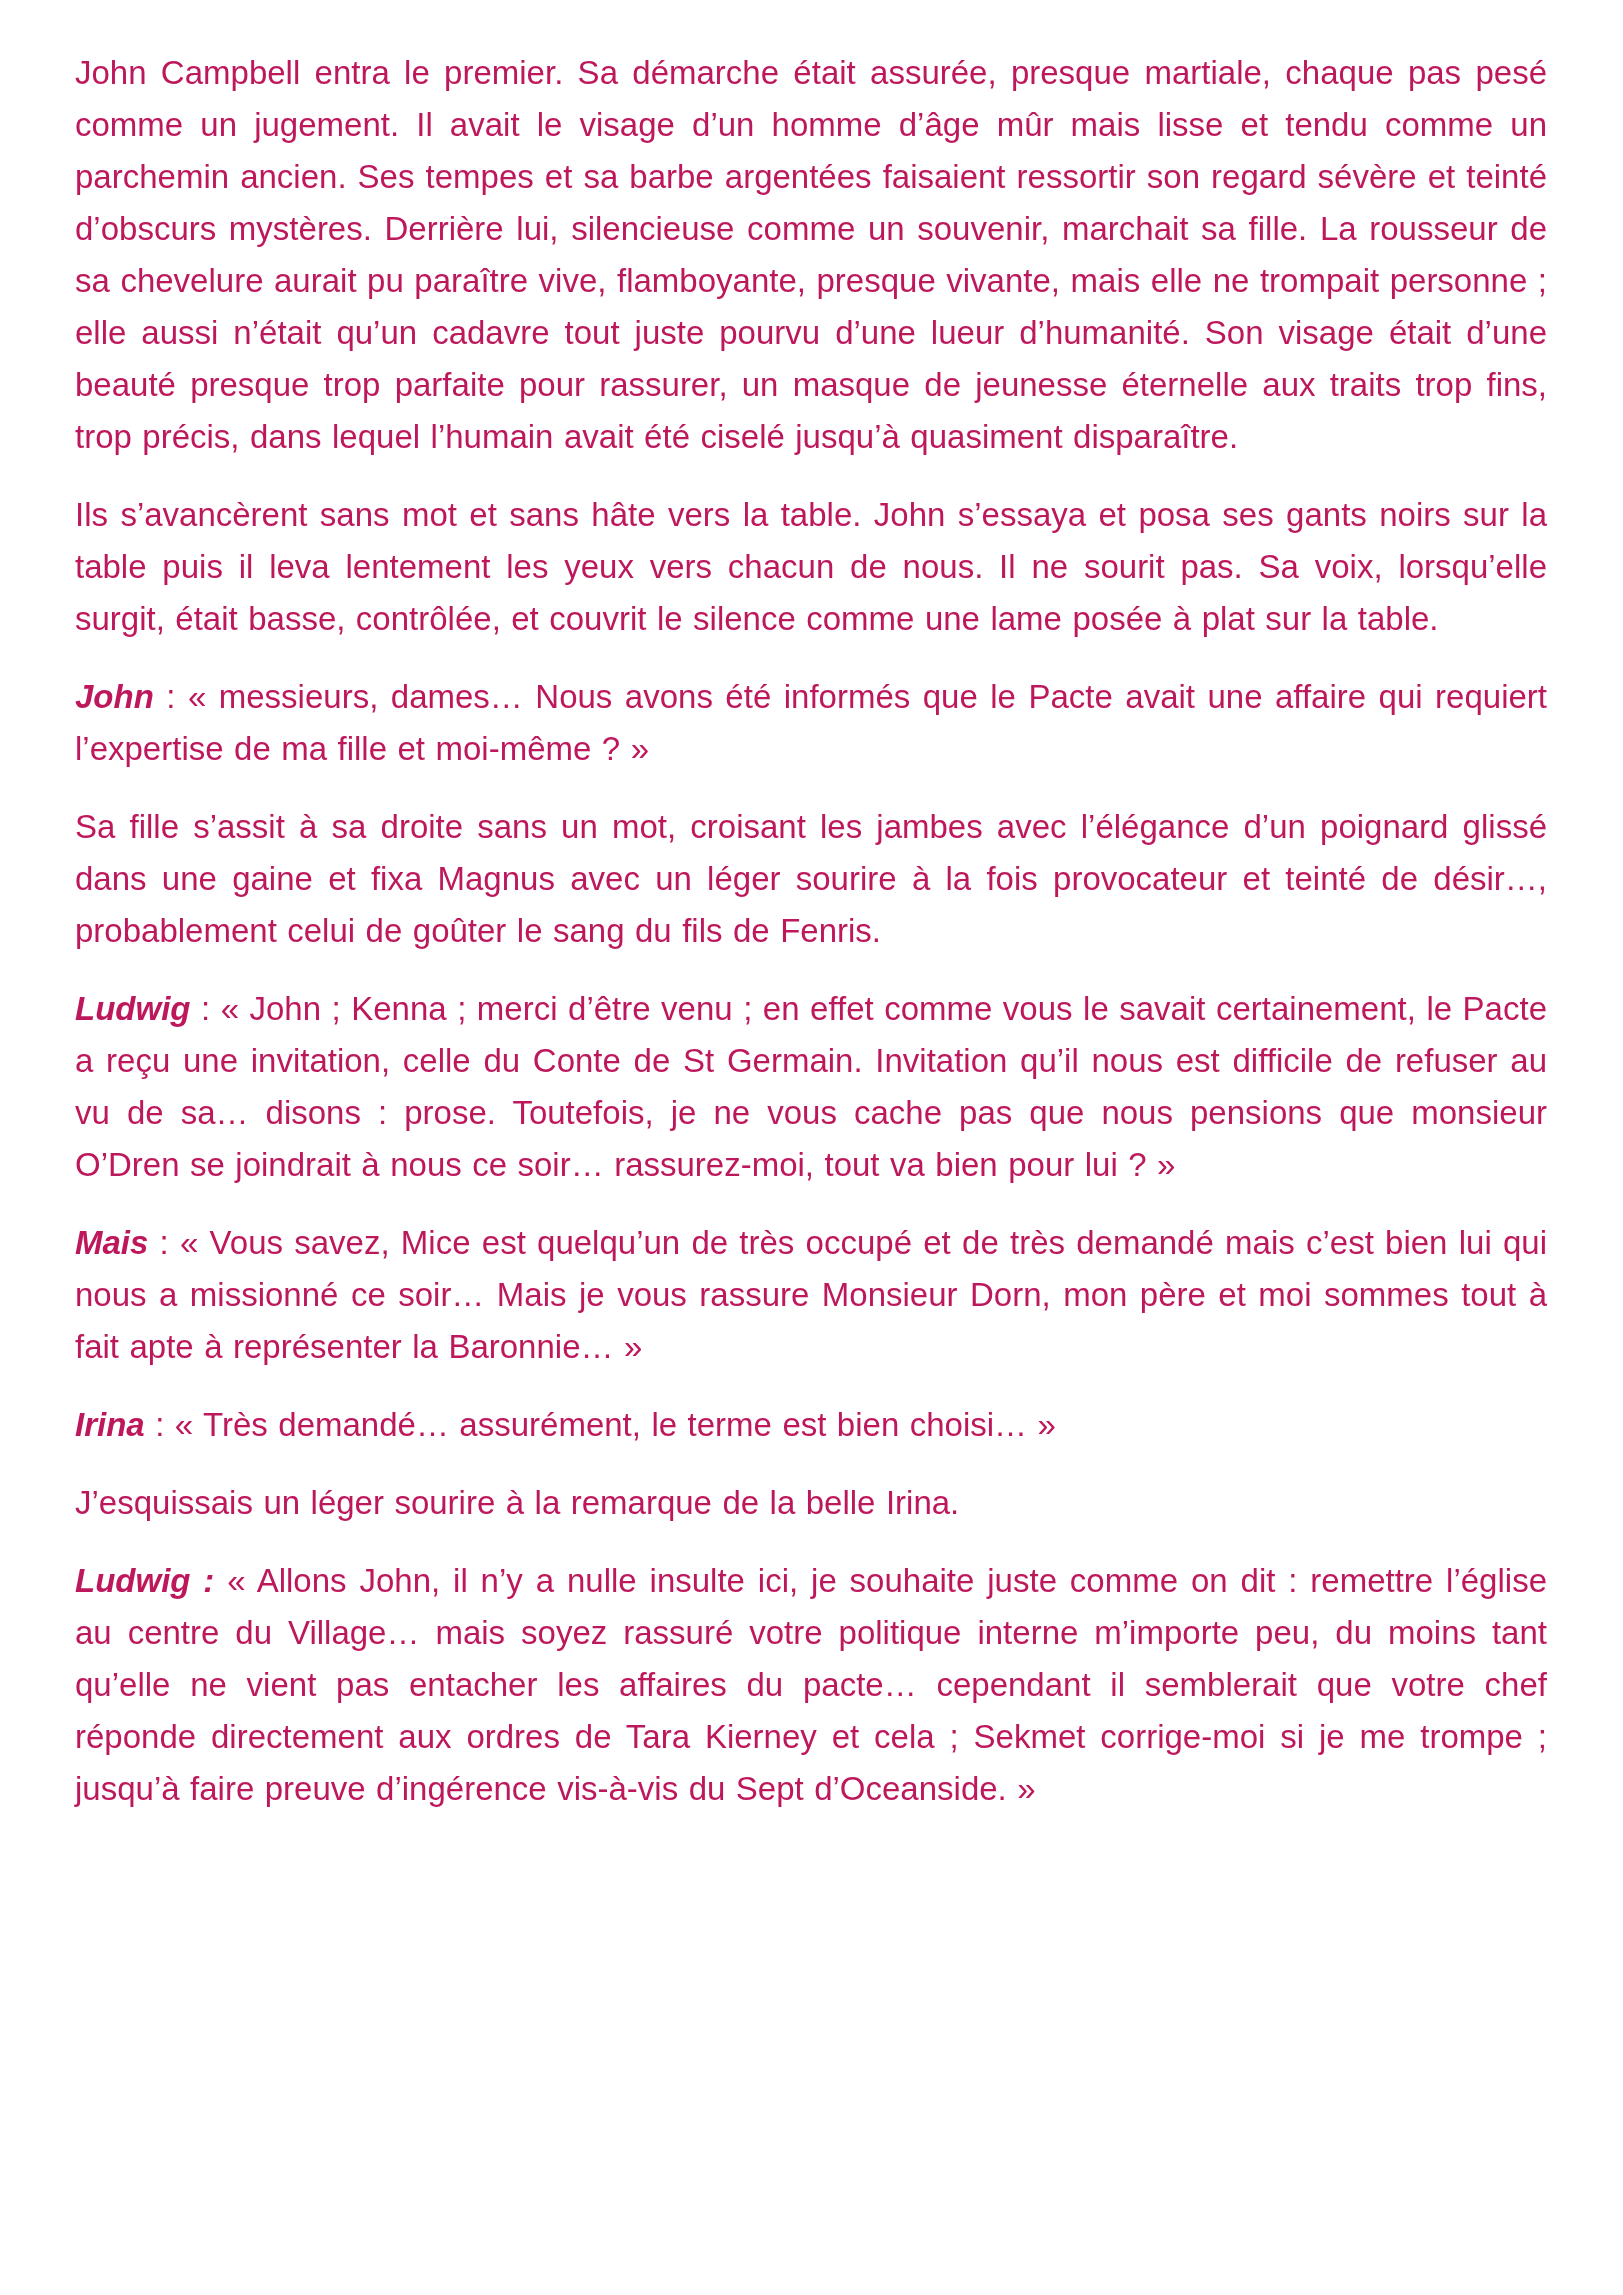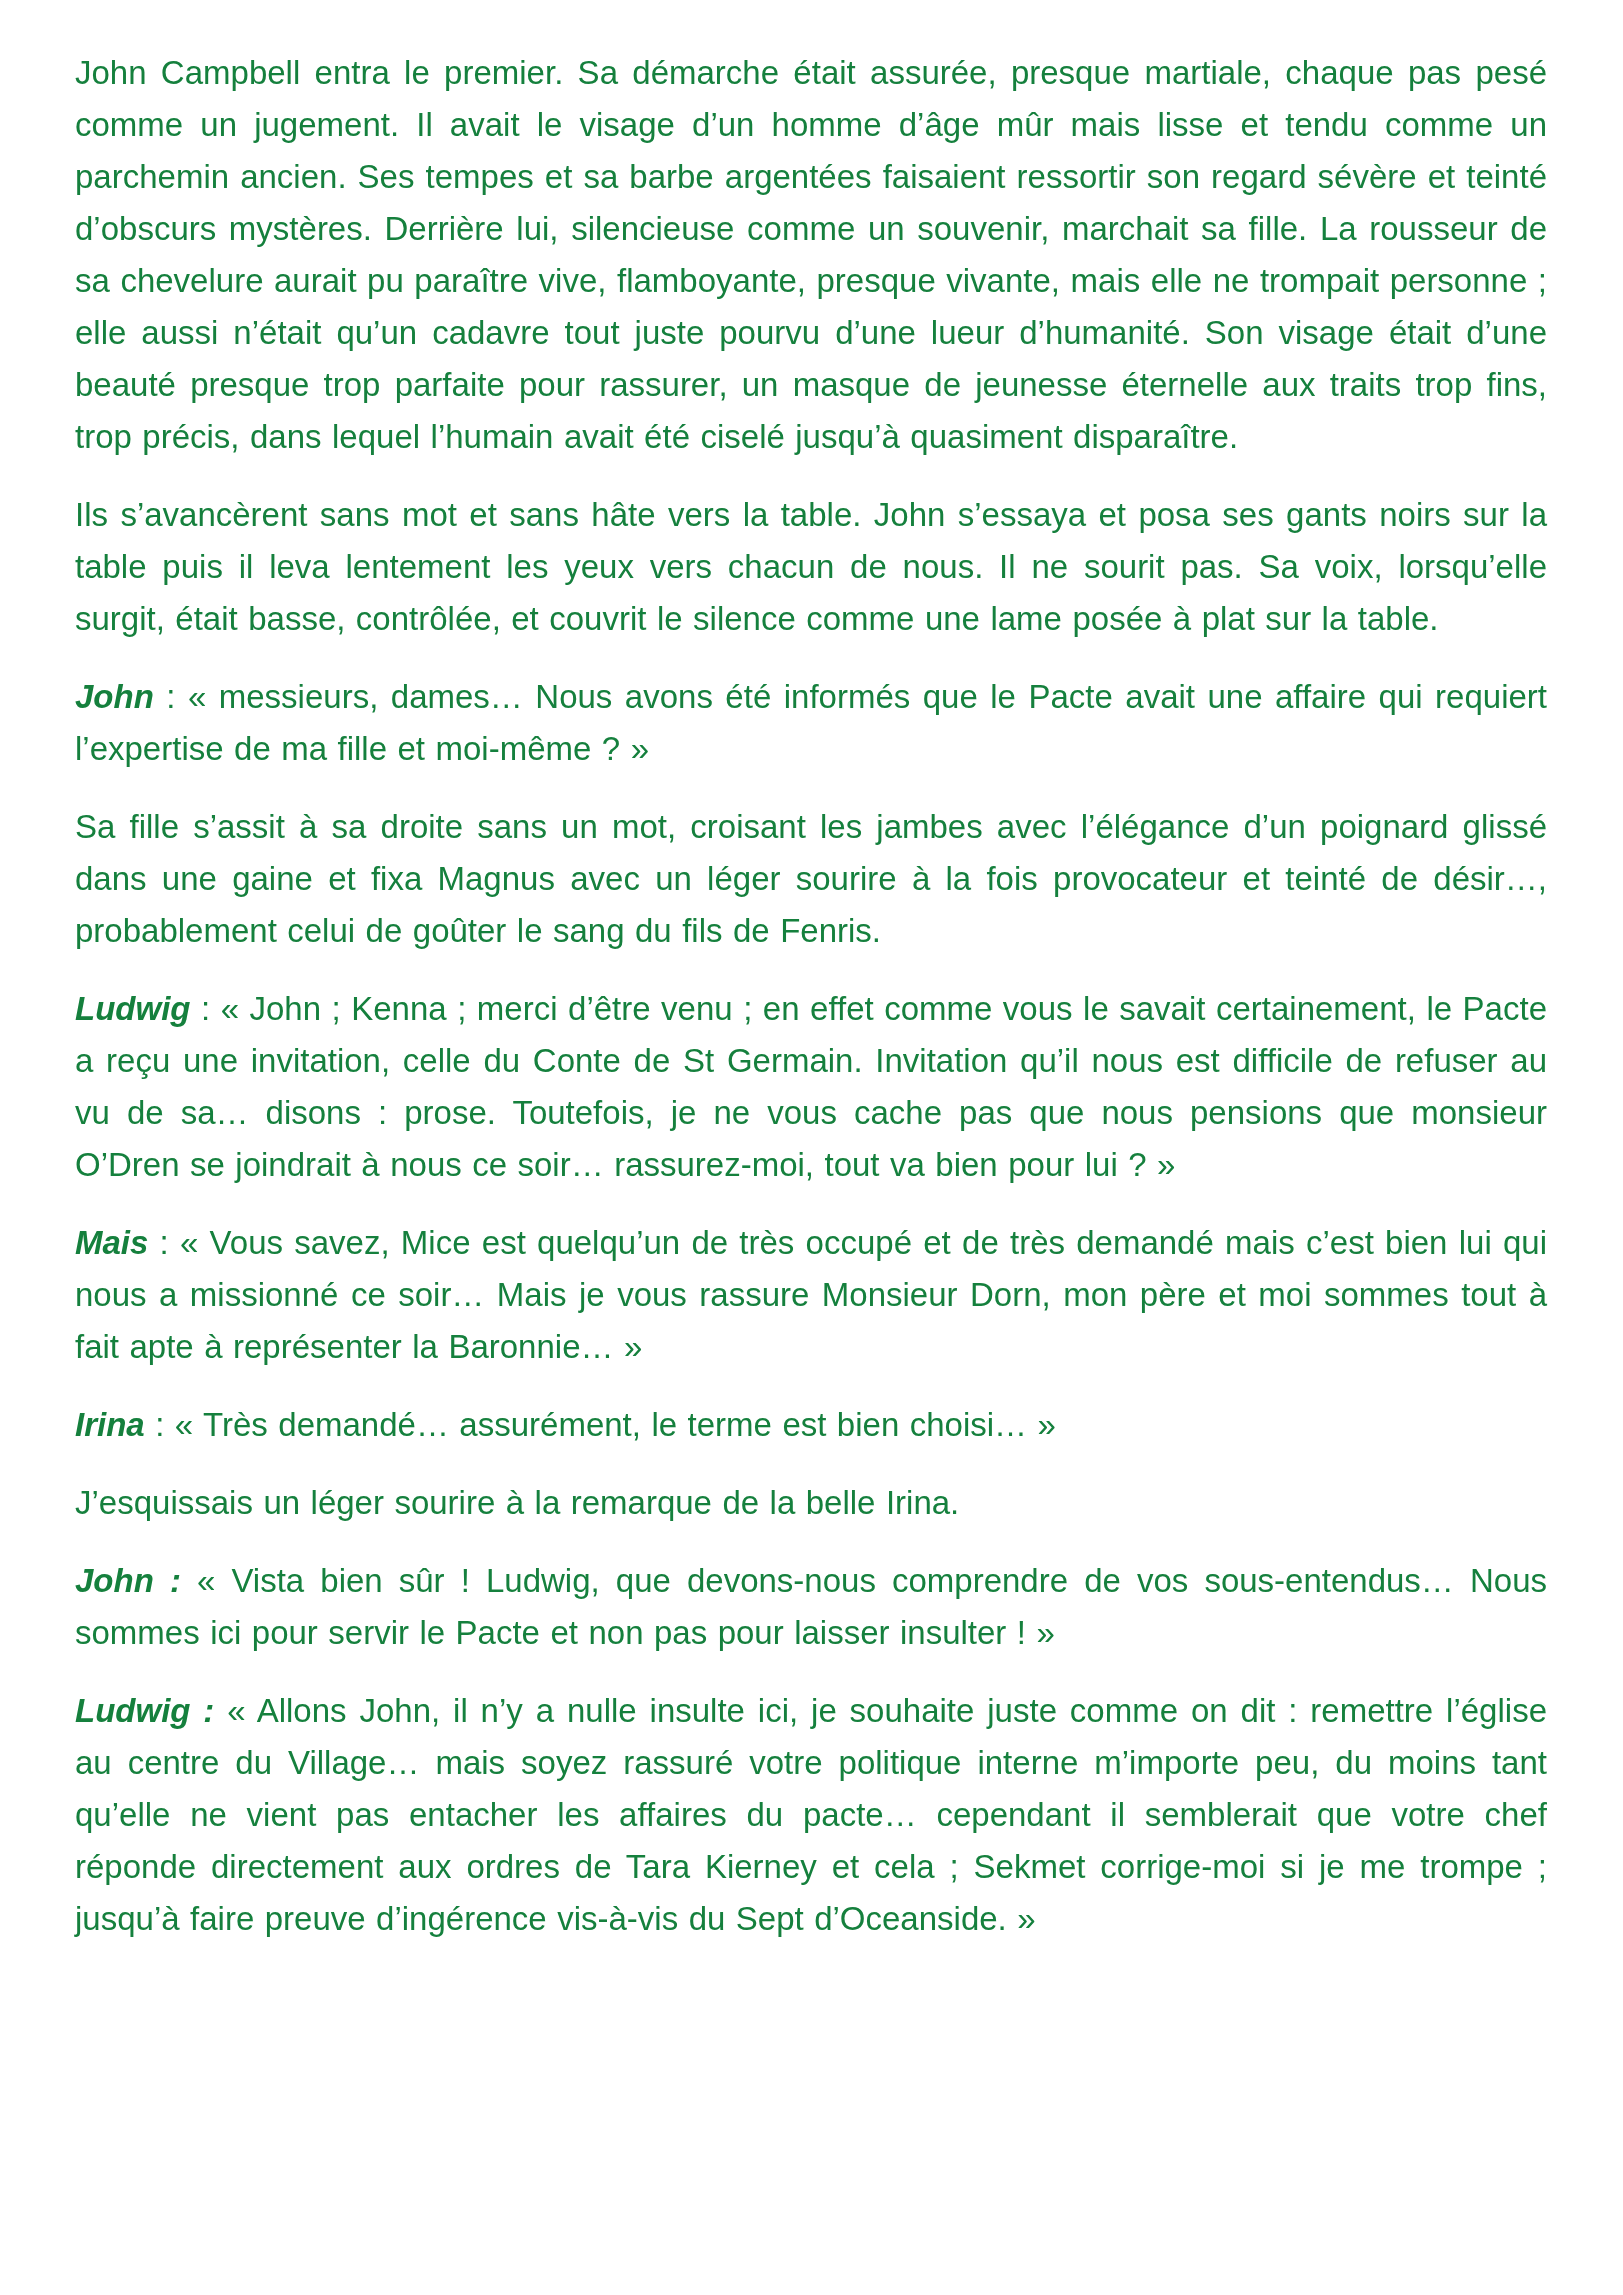--- a/index.html
+++ b/index.html
@@ -9,21 +9,21 @@
   }
   .page {
     box-sizing: border-box;
     width: 1623px;
     height: 2295px;
     background: #ffffff;
     padding: 47px 76px 8px 75px;
     font-family: "Liberation Sans", sans-serif;
     font-size: 33px;
     line-height: 52px;
-    color: #15803d;
+    color: #be185d;
     font-stretch: normal;
   }
   .para {
     margin: 0 0 26px 0;
     text-align: justify;
     text-justify: inter-word;
     word-spacing: 1.3px;
   }
   .speaker {
     font-weight: 700;
@@ -45,18 +45,17 @@
 
   <p class="para"><strong class="speaker">Ludwig</strong><span> : « John ; Kenna ; merci d’être venu ; en effet comme vous le savait certainement, le Pacte a reçu une invitation, celle du Conte de St Germain. Invitation qu’il nous est difficile de refuser au vu de sa… disons : prose. Toutefois, je ne vous cache pas que nous pensions que monsieur O’Dren se joindrait à nous ce soir… rassurez-moi, tout va bien pour lui ? »</span></p>
 
   <p class="para"><strong class="speaker">Mais</strong><span> : « Vous savez, Mice est quelqu’un de très occupé et de très demandé mais c’est bien lui qui nous a missionné ce soir… Mais je vous rassure Monsieur Dorn, mon père et moi sommes tout à fait apte à représenter la Baronnie… »</span></p>
 
   <p class="para"><strong class="speaker">Irina</strong><span> : « Très demandé… assurément, le terme est bien choisi… »</span></p>
 
   <p class="para"><span>J’esquissais un léger sourire à la remarque de la belle Irina.</span></p>
 
 
-  <p class="para"><strong class="speaker">John :</strong><span> « Vista bien sûr ! Ludwig, que devons-nous comprendre de vos sous-entendus… Nous sommes ici pour servir le Pacte et non pas pour laisser insulter ! »</span></p>
 
   <p class="para"><strong class="speaker">Ludwig :</strong><span> « Allons John, il n’y a nulle insulte ici, je souhaite juste comme on dit : remettre l’église au centre du Village… mais soyez rassuré votre politique interne m’importe peu, du moins tant qu’elle ne vient pas entacher les affaires du pacte… cependant il semblerait que votre chef réponde directement aux ordres de Tara Kierney et cela ; Sekmet corrige-moi si je me trompe ; jusqu’à faire preuve d’ingérence vis-à-vis du Sept d’Oceanside. »</span></p>
 
 </div>
 
 
 </body></html>

